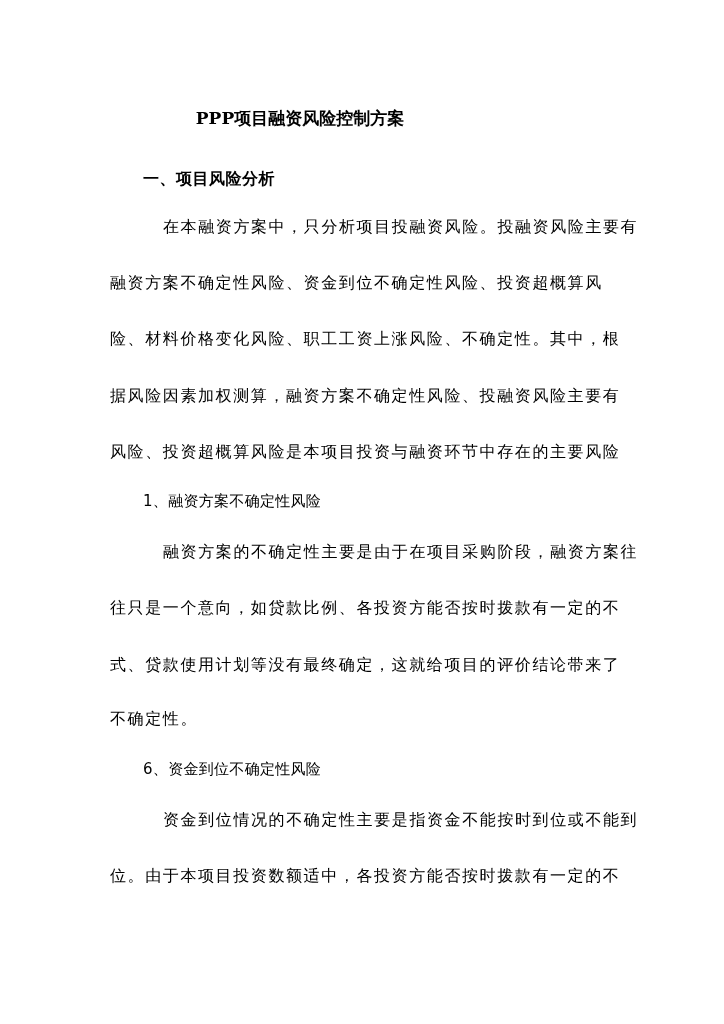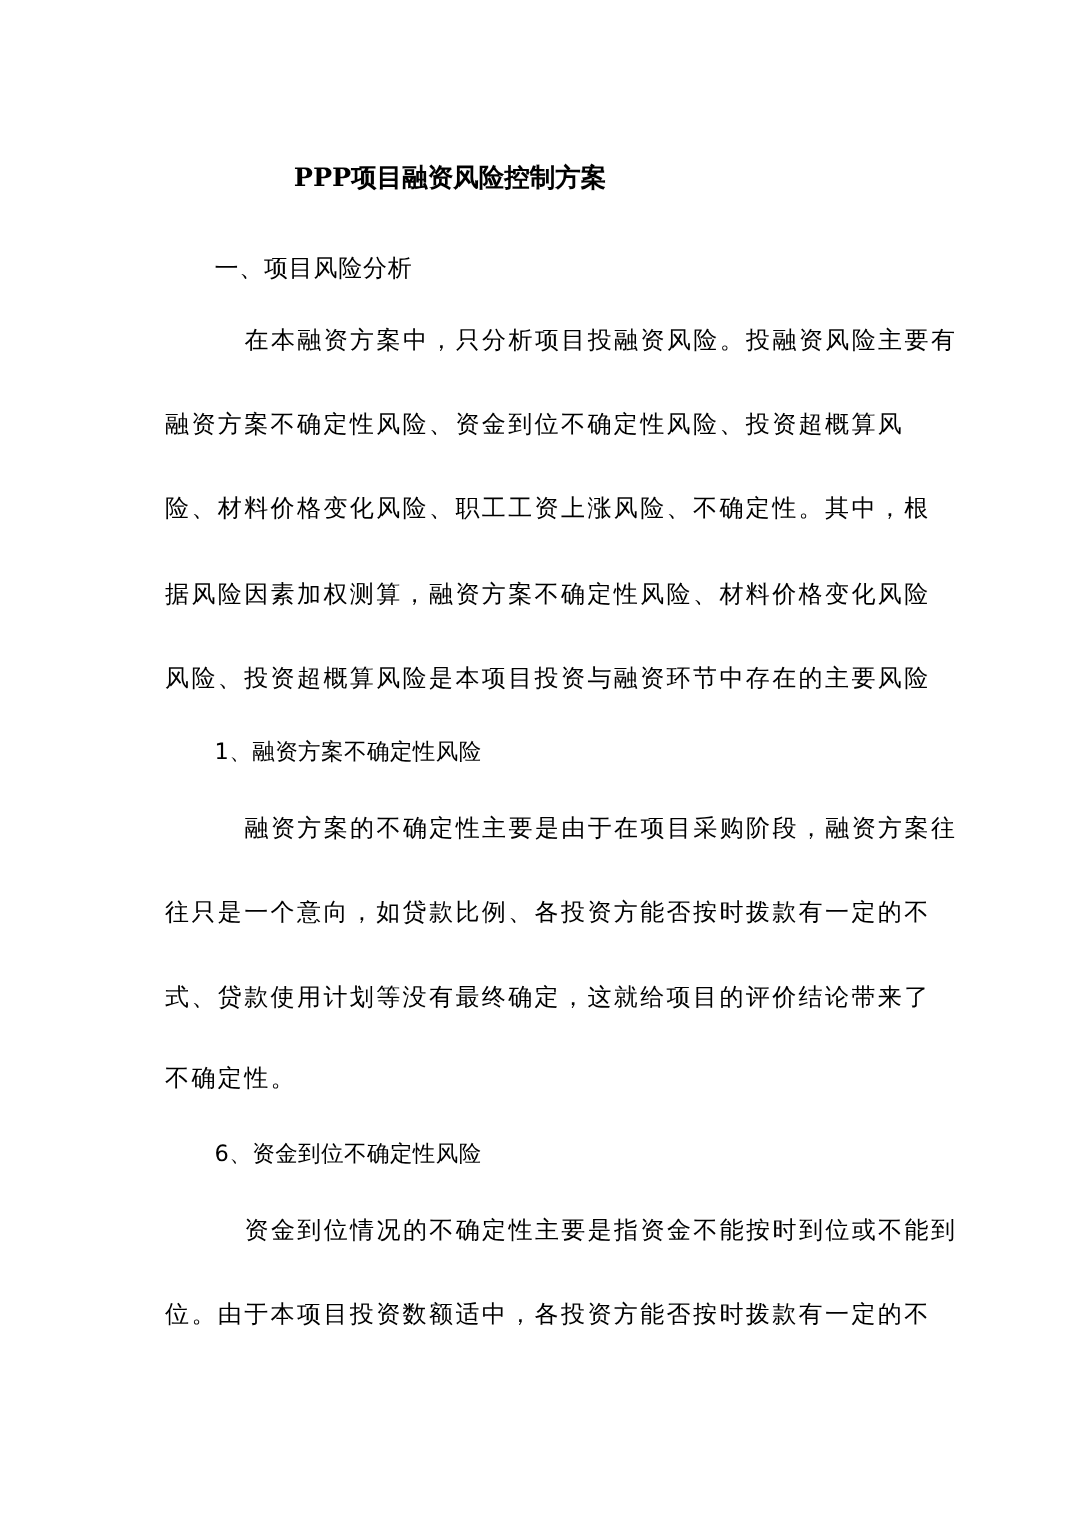--- a/index.html
+++ b/index.html
@@ -3,34 +3,34 @@
 <meta charset="utf-8">
 <style>
   html, body { margin:0; padding:0; background:#ffffff; }
   body { width:724px; height:1024px; position:relative; overflow:hidden;
          font-family:"DejaVu Sans", sans-serif; color:#000; }
   .line { position:absolute; left:110px; width:506px; font-size:16px; line-height:20px;
           white-space:nowrap; letter-spacing:1.6px; }
   .indent { left:143px; width:473px;margin-left:20px; }
   .title { position:absolute; left:0; width:600px; top:107px; text-align:center;
            font-family:"DejaVu Serif", serif; font-weight:bold; font-size:17px; }
-  .h1 { position:absolute; left:143px; top:169px; font-weight:normal; font-size:16px; letter-spacing:0.5px; }
+  .h1 { position:absolute; left:143px; top:169px; font-weight:bold; font-size:16px; letter-spacing:0.5px; }
   .sub { position:absolute; left:143px; font-size:15px; letter-spacing:0.3px; }
 </style>
 </head>
 <body>
 
 <div>
   <div class="title">PPP项目融资风险控制方案</div>
   <div class="h1">一、项目风险分析</div>
 
   <div class="line indent" style="top:217px">在本融资方案中，只分析项目投融资风险。投融资风险主要有</div>
   <div class="line" style="top:273px">融资方案不确定性风险、资金到位不确定性风险、投资超概算风</div>
   <div class="line" style="top:329px">险、材料价格变化风险、职工工资上涨风险、不确定性。其中，根</div>
-  <div class="line" style="top:386px">据风险因素加权测算，融资方案不确定性风险、材料价格变化风险</div>
+  <div class="line" style="top:386px">据风险因素加权测算，融资方案不确定性风险、投融资风险主要有</div>
   <div class="line" style="top:442px">风险、投资超概算风险是本项目投资与融资环节中存在的主要风险</div>
 
   <div class="sub" style="top:492px">1、融资方案不确定性风险</div>
   <div class="line indent" style="top:542px">融资方案的不确定性主要是由于在项目采购阶段，融资方案往</div>
   <div class="line" style="top:598px">往只是一个意向，如贷款比例、各投资方能否按时拨款有一定的不</div>
   <div class="line" style="top:655px">式、贷款使用计划等没有最终确定，这就给项目的评价结论带来了</div>
   <div class="line" style="top:709px">不确定性。</div>
 
   <div class="sub" style="top:760px">6、资金到位不确定性风险</div>
   <div class="line indent" style="top:810px">资金到位情况的不确定性主要是指资金不能按时到位或不能到</div>

